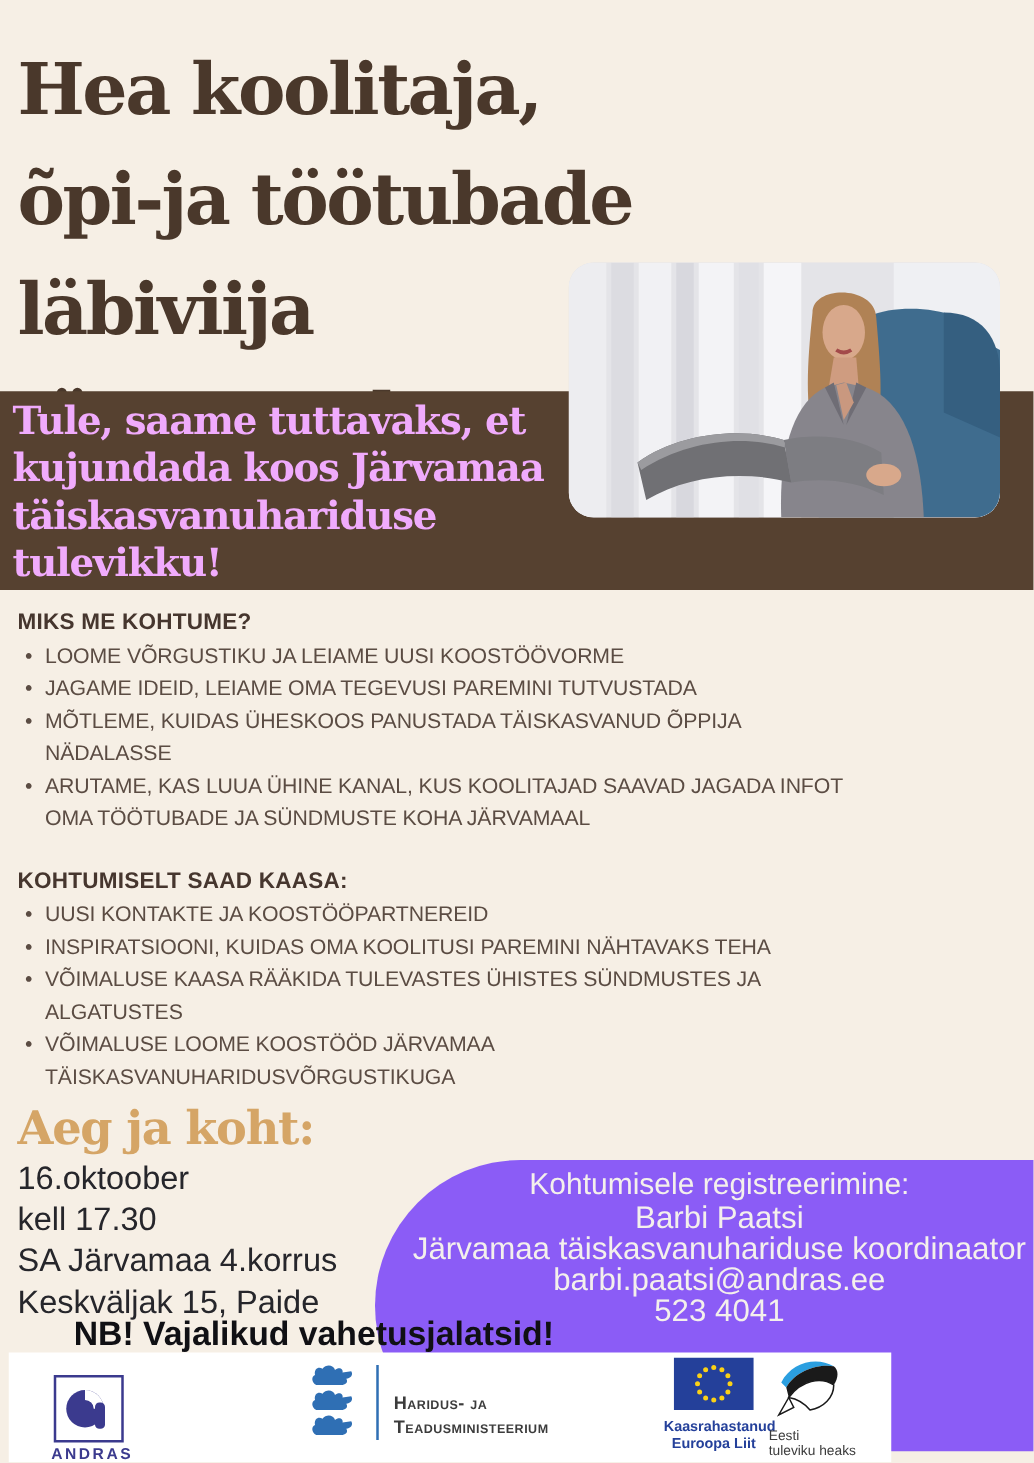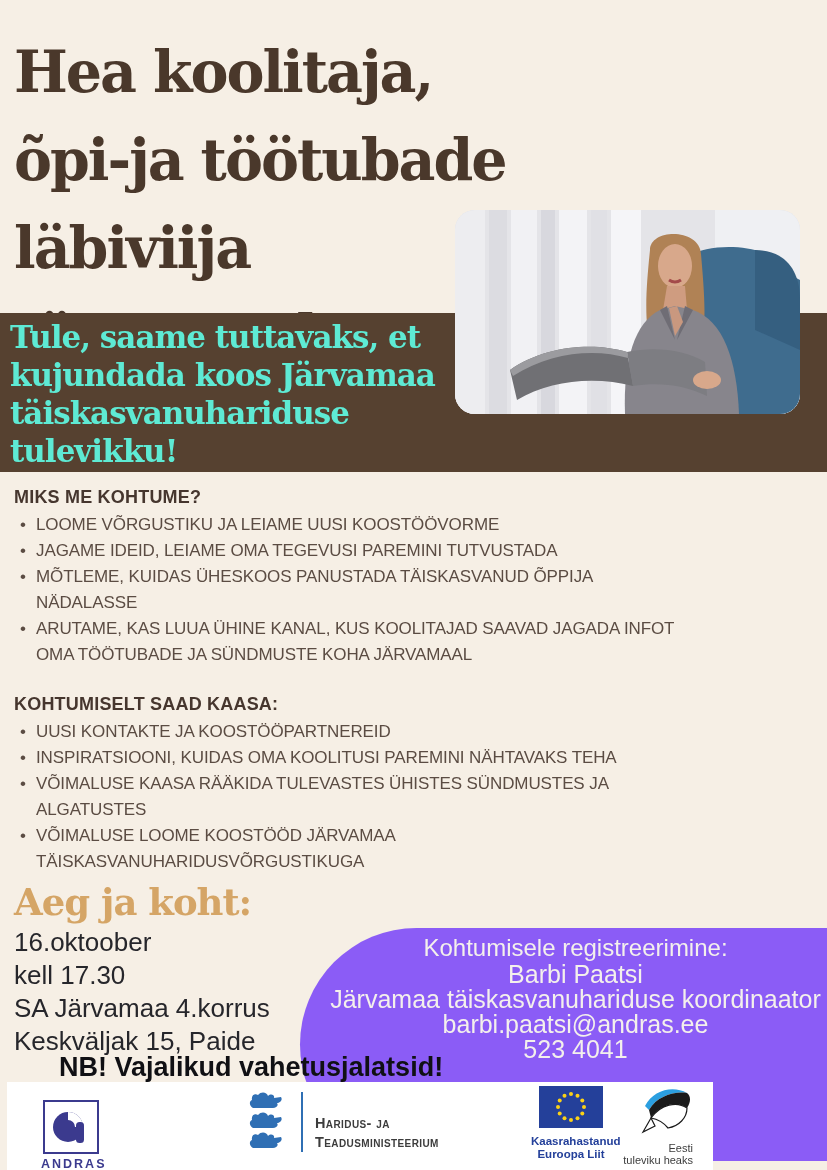--- a/index.html
+++ b/index.html
@@ -13,21 +13,21 @@
          font-size:57px;line-height:88px;letter-spacing:-2px;color:#4a382b;}
 
   
   .photo{position:absolute;left:455px;top:210px;width:345px;height:204px;
          border-radius:20px;overflow:hidden;z-index:3;background:#e3e3e7;}
 
   
   .banner{position:absolute;left:0;top:313px;width:827px;height:159px;background:#564130;z-index:1;}
   .banner-text{position:absolute;left:10px;top:5px;
          font-family:"DejaVu Serif",serif;font-weight:800;
-         font-size:31px;line-height:38px;letter-spacing:-1px;color:#5eead4;}
+         font-size:31px;line-height:38px;letter-spacing:-1px;color:#f0abfc;}
 
   
   .content{position:absolute;left:14px;top:487px;width:716px;color:#5b4c43;}
   .content h2{margin:0;font-size:18px;font-weight:bold;color:#46362e;letter-spacing:.2px;}
   .content ul{margin:4px 0 0 0;padding:0 0 0 22px;list-style:none;}
   .content li{position:relative;font-size:17px;line-height:26px;letter-spacing:-0.1px;}
   .content li::before{content:"•";position:absolute;left:-16px;top:0;font-size:17px;color:#5b4c43;}
   .content .sec2{margin-top:26px;}
 
   
@@ -50,21 +50,21 @@
   .andras-box{width:52px;height:50px;margin:0 auto;border:2.5px solid #3b3a8e;background:#fff;
               display:flex;align-items:center;justify-content:center;}
   .andras-label{display:inline-block;margin-top:2px;font-size:12.5px;font-weight:bold;letter-spacing:2px;
                 color:#3b3a8e;border-bottom:2px solid #3b3a8e;line-height:14px;}
   .ministry{position:absolute;left:240px;top:8px;display:flex;align-items:flex-end;}
   .ministry-divider{width:2px;height:60px;background:#2f6fb4;margin:0 12px 0 10px;}
   .ministry-label{font-size:14.5px;line-height:19px;font-weight:bold;color:#3c3c3c;
                   font-variant:small-caps;letter-spacing:.4px;}
   .eu{position:absolute;left:524px;top:4px;width:80px;text-align:center;}
   .eu-label{margin-top:3px;font-size:11.5px;line-height:13px;font-weight:bold;color:#24409a;}
-  .estonia{position:absolute;left:608px;top:2px;width:78px;text-align:right;}
+  .estonia{position:absolute;left:608px;top:2px;width:78px;text-align:left;}
   .estonia-label{margin-top:0px;font-size:11px;line-height:12px;color:#3c3c3c;}
 </style>
 </head>
 <body>
 
 <div class="poster">
 
   <div class="title ml">Hea koolitaja,
 õpi-ja töötubade
 läbiviija

